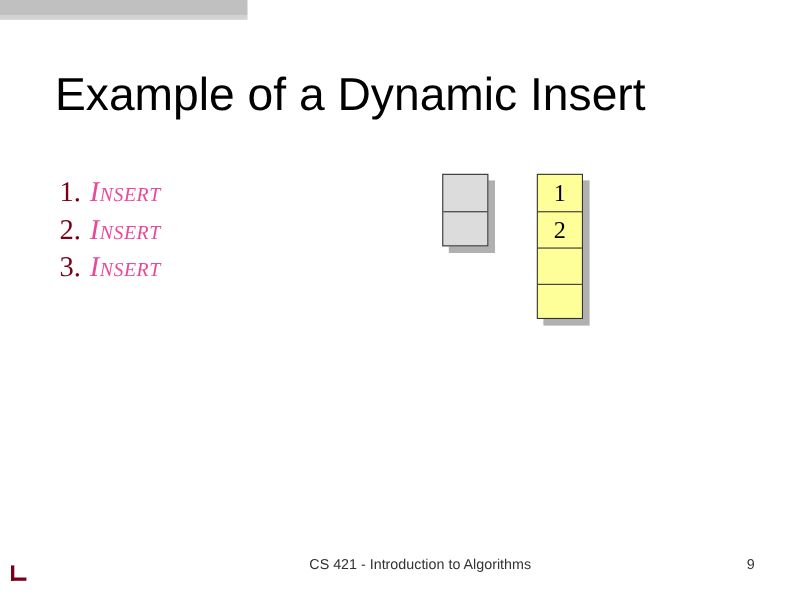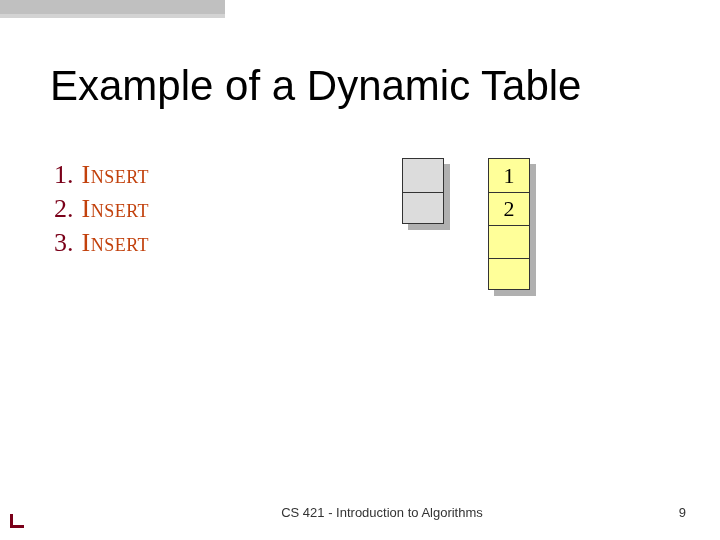--- a/index.html
+++ b/index.html
@@ -61,24 +61,25 @@
     display: flex;
     align-items: baseline;
     margin-bottom: 4px;
   }
   .num {
     color: #7a0019;
     font-family: "Times New Roman", serif;
     margin-right: 8px;
   }
   .op {
-    color: #c2410c;
+    color: #ec4899;
     font-variant: small-caps;
     font-family: "Times New Roman", serif;
     letter-spacing: 0.5px;
+    font-style: italic;
   }
   
   .box-shadow {
     position: absolute;
     background: #b0b0b0;
     z-index: 2;
   }
   .box {
     position: absolute;
     border: 1.5px solid #333;
@@ -153,21 +154,21 @@
     height: 3px;
   }
 </style>
 </head>
 <body>
 
 <div class="grid-bg"></div>
 <div class="top-band"></div>
 <div class="top-band-shadow"></div>
 
-<div class="title">Example of a Dynamic Table</div>
+<div class="title">Example of a Dynamic Insert</div>
 
 <div class="list">
   <div class="list-row">
     <span class="num">1.</span>
     <span class="op">Insert</span>
   </div>
   <div class="list-row">
     <span class="num">2.</span>
     <span class="op">Insert</span>
   </div>

